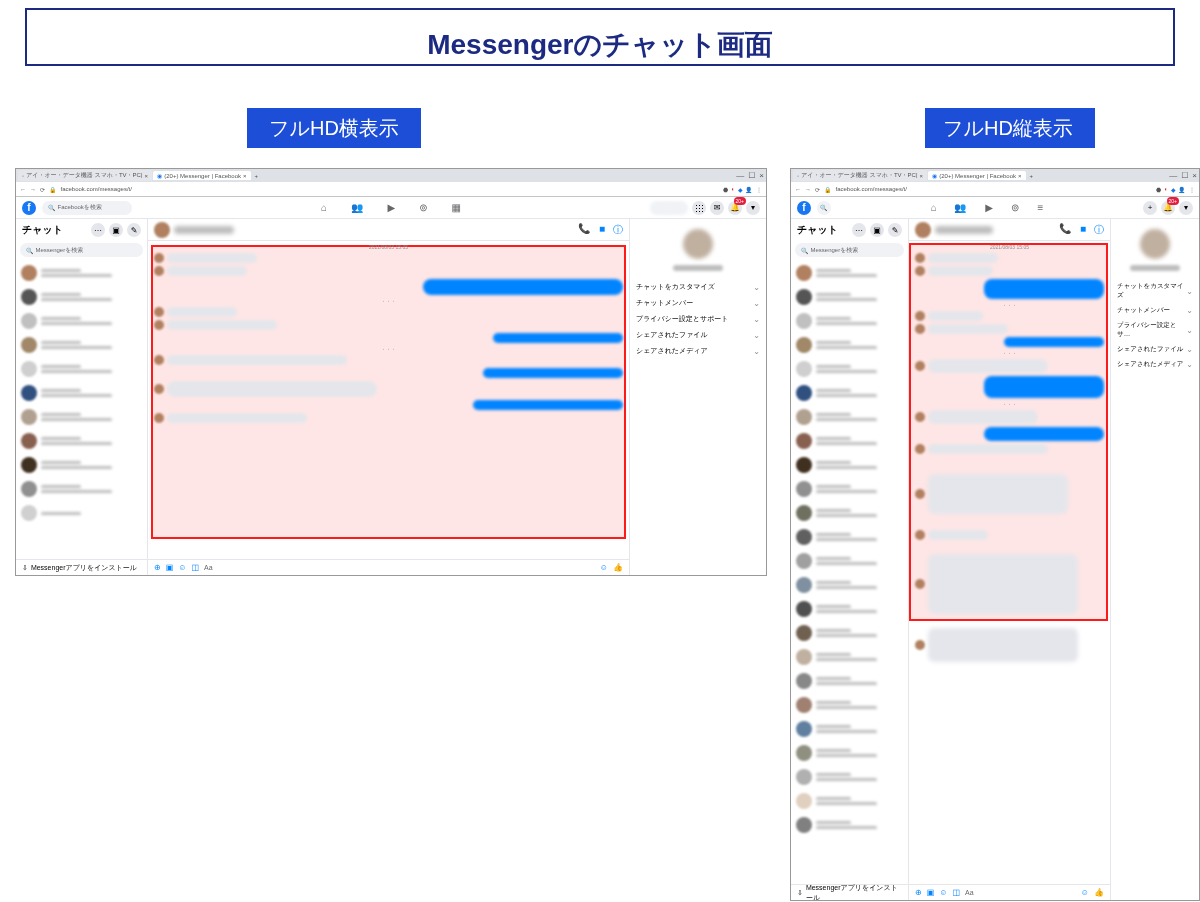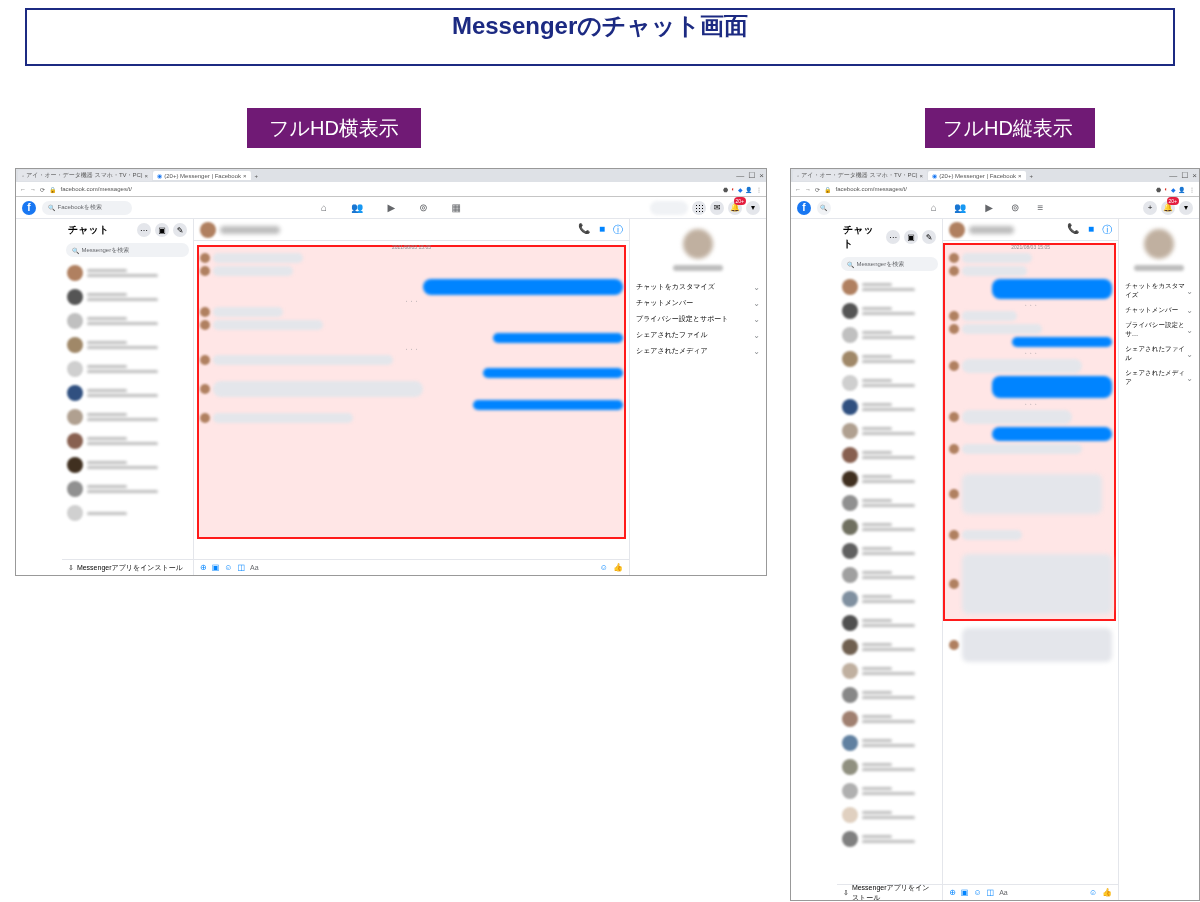--- a/index.html
+++ b/index.html
@@ -8,27 +8,27 @@
     background: #fff;
     width: 1200px;
     height: 902px;
     position: relative;
   }
   .title-box {
     position: absolute;
     left: 25px; top: 8px;
     width: 1150px; height: 58px;
     border: 2px solid #1c2a82;
-    display: flex; align-items: flex-start; justify-content: center;
-    font-size: 24px; font-weight: 600; color: #1c2a82;
+    display: flex; align-items: flex-end; justify-content: center;
+    font-size: 28px; font-weight: 600; color: #1c2a82;
   }
   .pill {
     position: absolute;
     height: 40px; padding: 0 22px;
-    background: #701a75; color: #fff;
+    background: #1d4ed8; color: #fff;
     display: flex; align-items: center; justify-content: center;
     font-size: 20px; font-weight: 500;
   }
   .screen {
     position: absolute;
     border: 1px solid #999;
     background: #fff;
     display: flex; flex-direction: column;
     overflow: hidden;
   }
@@ -57,21 +57,21 @@
     font-size: 6px; color: #65676b; display: flex; align-items: center;
   }
   .top-icons { flex: 1; display: flex; justify-content: center; gap: 24px; font-size: 10px; color: #65676b; }
   .top-right { display: flex; align-items: center; gap: 4px; }
   .badge-wrap { position: relative; }
   .iconbtn { width: 14px; height: 14px; border-radius: 50%; background: #e4e6eb; display: flex; align-items: center; justify-content: center; font-size: 8px; color: #050505; }
   .red-badge { position: absolute; top: -4px; right: -4px; background: #e41e3f; color: #fff; font-size: 5px; padding: 0 2px; border-radius: 6px; line-height: 8px; }
   .grid9 { width: 14px; height: 14px; border-radius: 50%; background: #e4e6eb; position: relative; }
   .grid9::before { content: ""; position: absolute; inset: 3px; background-image: radial-gradient(#050505 1px, transparent 1px); background-size: 3px 3px; }
 
-  .fb-body { flex: 1; display: flex; overflow: hidden; margin-left: 46px; }
+  .fb-body { flex: 1; display: flex; overflow: hidden; }
   .col-chatlist { border-right: 1px solid #e4e6eb; display: flex; flex-direction: column; overflow: hidden; }
   .chat-hdr { display: flex; align-items: center; padding: 4px 6px; gap: 4px; }
   .chat-hdr-title { font-size: 10px; font-weight: 700; flex: 1; }
   .mini-ico { width: 14px; height: 14px; border-radius: 50%; background: #e4e6eb; display:flex;align-items:center;justify-content:center; font-size:8px; color:#050505; }
   .chat-search { margin: 2px 4px; height: 14px; background: #f0f2f5; border-radius: 8px; font-size: 6px; color: #65676b; display: flex; align-items: center; padding: 0 6px; }
   .chat-items { flex: 1; overflow: hidden; padding: 2px 3px; }
   .chat-item { display: flex; align-items: center; gap: 4px; padding: 1px 2px; height: 24px; }
   .avatar { width: 16px; height: 16px; border-radius: 50%; }
   .chat-lines { flex:1; display:flex; flex-direction:column; gap:2px; filter: blur(1.5px); }
   .line { background: #bdbdbd; height: 3px; border-radius: 2px; }

